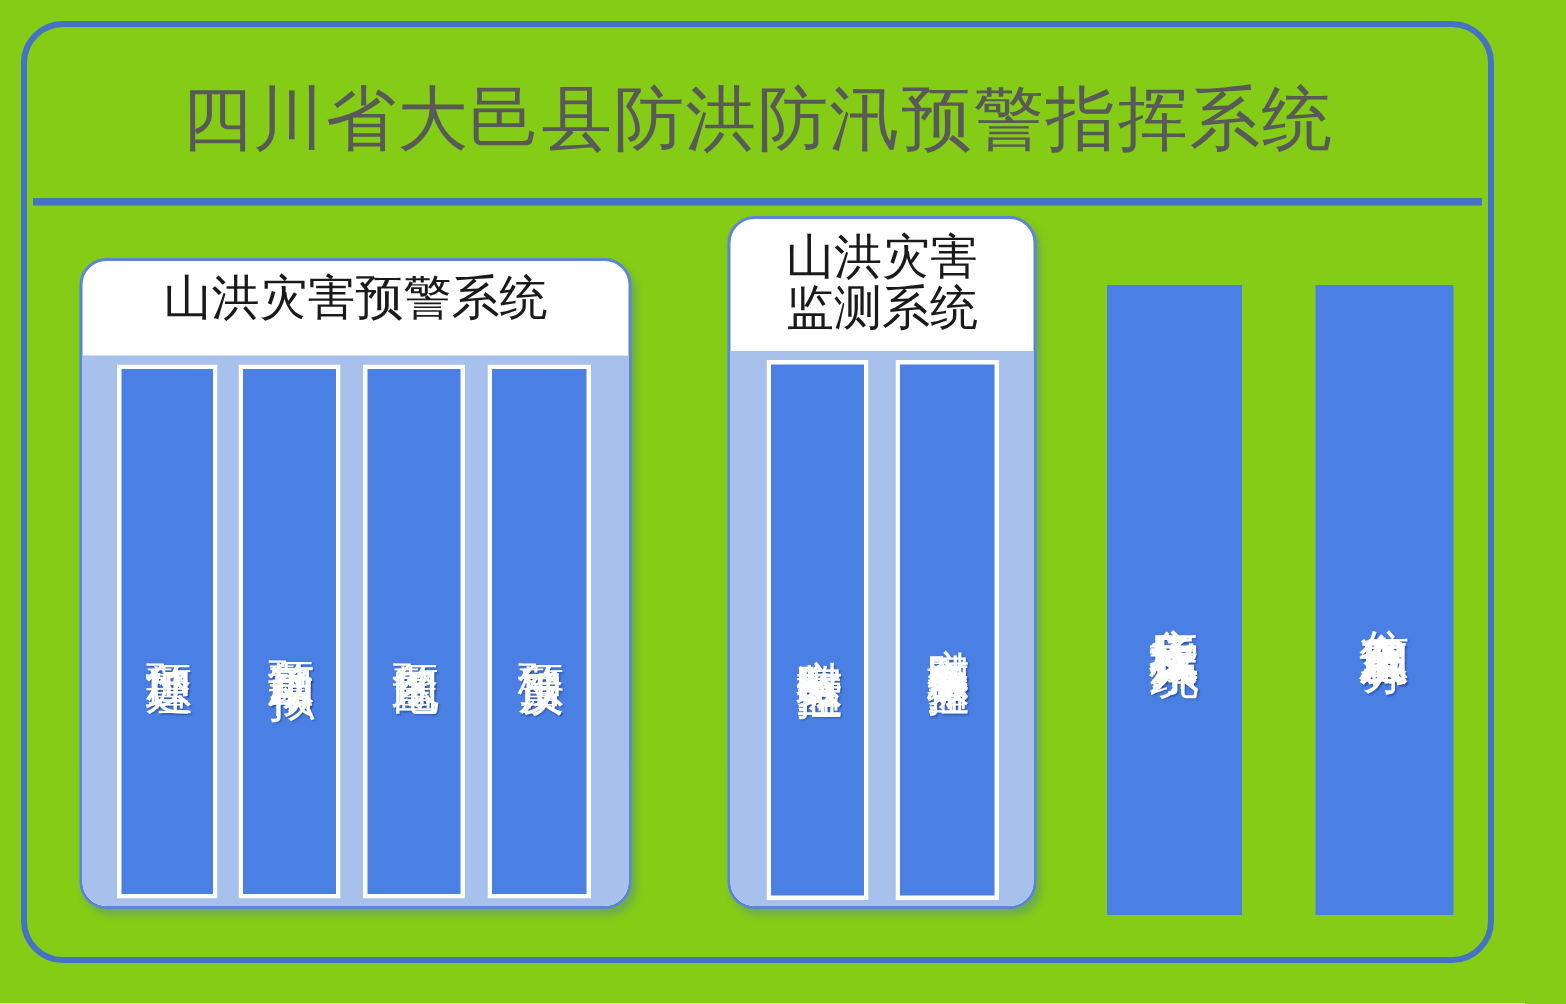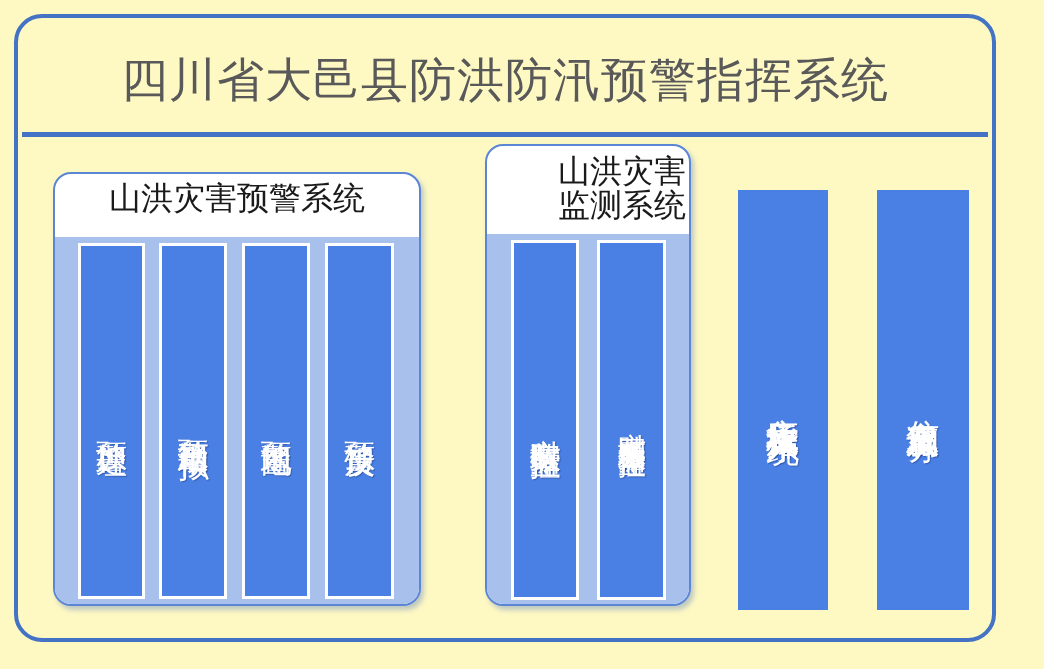--- a/index.html
+++ b/index.html
@@ -7,21 +7,21 @@
     padding: 0;
     background: #ffffff;
   }
   body {
     font-family: "Liberation Sans", "DejaVu Sans", sans-serif;
   }
   #stage {
     position: relative;
     width: 1044px;
     height: 669px;
-    background: #fef9c3;
+    background: #84cc16;
     overflow: hidden;
   }
 
   
   .outer-frame {
     position: absolute;
     left: 14px;
     top: 14px;
     width: 982px;
     height: 628px;
@@ -119,21 +119,20 @@
     width: 202px;
     height: 370px;
     border-bottom-left-radius: 16px;
     border-bottom-right-radius: 16px;
   }
   #panel-monitor-title {
     left: 490px;
     top: 155px;
     width: 196px;
     font-size: 32px;
-    text-align: right;
   }
 
   
   .col-box {
     position: absolute;
     background: #4A7FE3;
     border: 3px solid #ffffff;
     box-sizing: border-box;
     display: flex;
     align-items: center;

